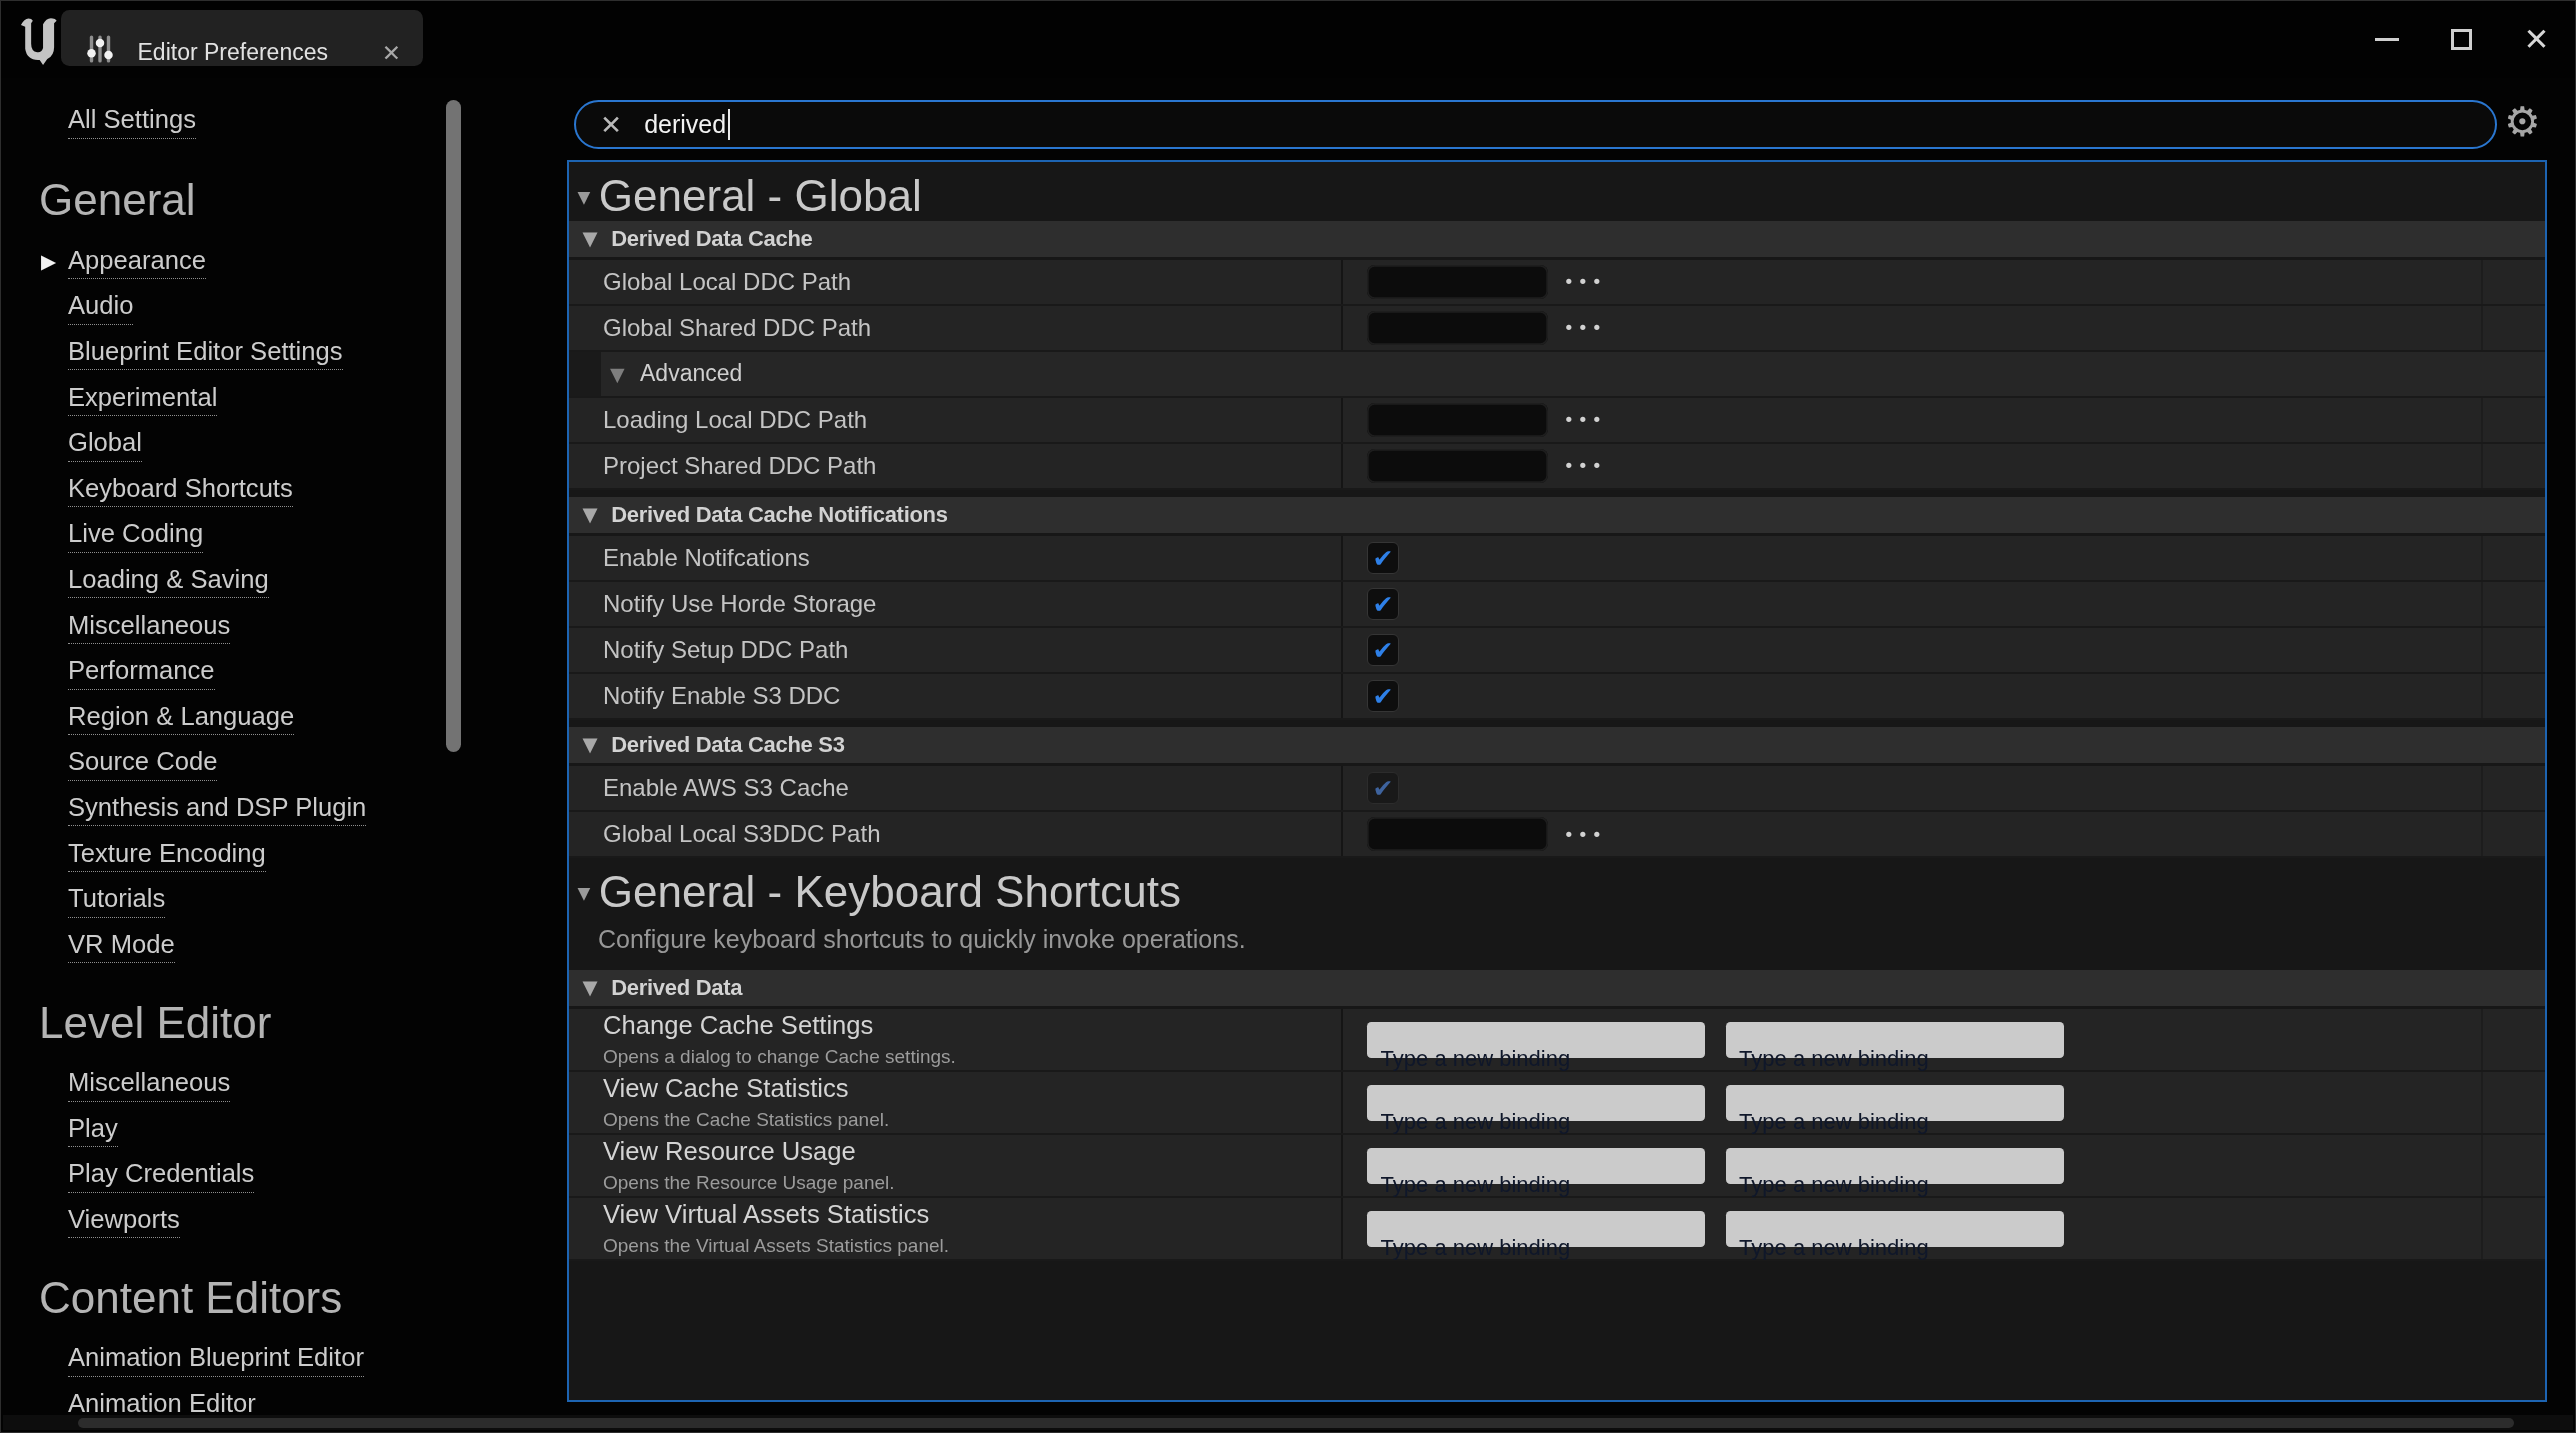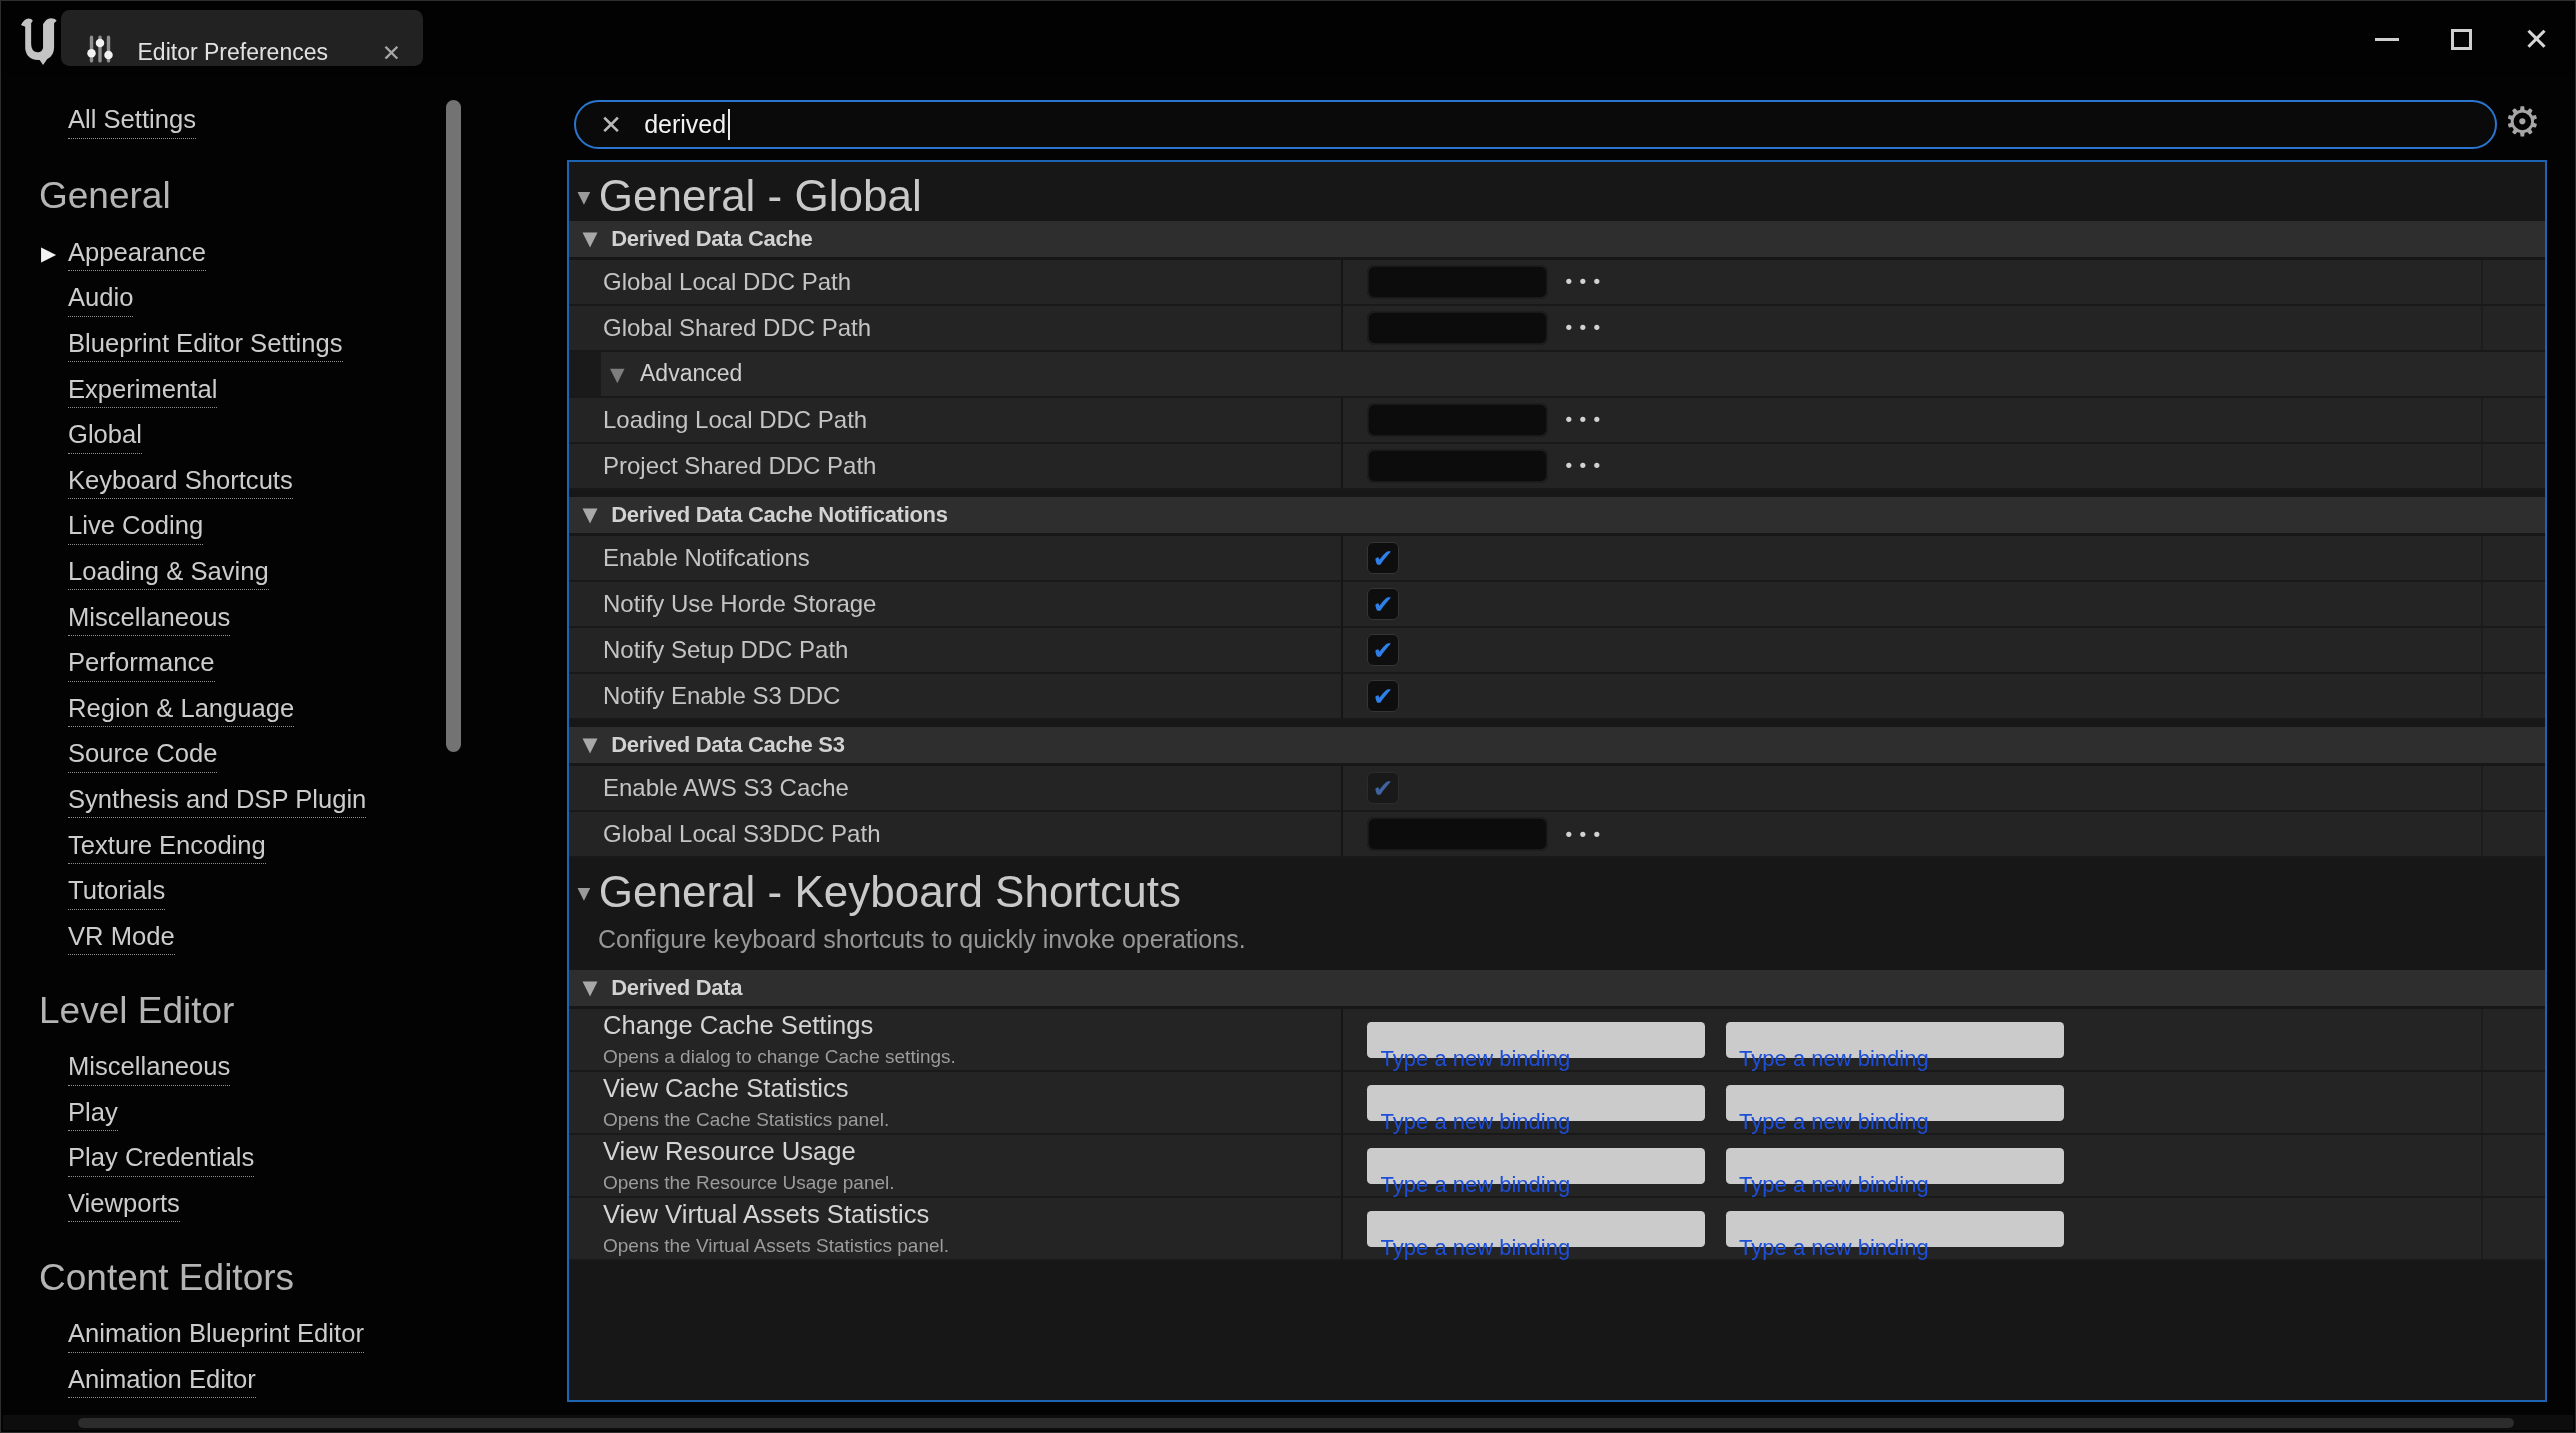--- a/index.html
+++ b/index.html
@@ -21,21 +21,21 @@
   .win-controls{position:absolute;right:12px;top:0;height:77px;display:flex;align-items:center;gap:46px;padding-right:12px;}
   .win-btn{width:29px;height:29px;display:flex;align-items:center;justify-content:center;}
   .min-glyph{width:24px;height:3.4px;background:#cfcfcf;}
   .max-glyph{width:20.5px;height:20.5px;border:3.4px solid #cfcfcf;box-sizing:border-box;}
   .close-glyph{color:#d6d6d6;font-size:31px;font-family:"DejaVu Sans",sans-serif;line-height:1;}
 
   
   .sidebar{position:absolute;top:77px;left:0;width:550px;bottom:20.5px;overflow:hidden;}
   .all-settings-wrap{margin:27px 0 0 67px;}
   .all-settings{display:inline-block;font-size:25.6px;color:#cccccc;border-bottom:1.7px dotted #919191;padding-bottom:4.3px;cursor:pointer;}
-  .cat-label{margin:36px 0 20.5px 38px;font-size:37px;color:#b4b4b4;}
+  .cat-label{margin:36px 0 20.5px 38px;font-size:44px;color:#b4b4b4;}
   .side-item-row{position:relative;margin:0 0 13.6px 67px;height:32px;}
   .side-item{display:inline-block;font-size:25.6px;color:#cccccc;border-bottom:1.7px dotted #8f8f8f;padding-bottom:3.4px;cursor:pointer;white-space:nowrap;}
   .marker{position:absolute;left:-27px;top:4.3px;color:#f2f2f2;font-size:19.6px;font-family:"DejaVu Sans",sans-serif;}
   .sidebar-scrollbar{position:absolute;left:445px;top:22px;width:14.5px;bottom:0;}
   .sidebar-scrollbar .thumb{position:absolute;top:0;left:0;width:14.5px;height:652px;background:#737373;border-radius:7.7px;}
 
   
   .search-field{position:absolute;left:573px;top:99px;width:1923px;height:49px;box-sizing:border-box;
       border:2.6px solid #2a76cf;border-radius:25px;background:#0a0a0a;display:flex;align-items:center;cursor:text;}
   .clear{margin-left:24px;color:#b9b9b9;font-size:26.4px;font-family:"DejaVu Sans",sans-serif;cursor:pointer;}
@@ -70,21 +70,21 @@
       display:flex;align-items:center;justify-content:center;cursor:pointer;}
   .checkbox .check{color:#2e80e8;font-size:25px;font-family:"DejaVu Sans",sans-serif;line-height:1;}
   .checkbox.disabled{background:#191919;border-color:#2c2c2c;cursor:default;}
   .checkbox.disabled .check{color:#3e639e;}
   .subheader-row{position:relative;display:flex;align-items:center;background:#262626;height:44px;border-bottom:2.6px solid #191919;cursor:pointer;}
   .subheader-row::before{content:"";position:absolute;left:0;top:0;bottom:0;width:32px;background:#1a1a1a;}
   .subheader-row .tri{margin-left:41px;color:#7e7e7e;font-size:19px;font-family:"DejaVu Sans",sans-serif;z-index:1;}
   .subheader-row .slabel{margin-left:15.4px;font-size:23px;color:#cfcfcf;}
   .binding-input{width:338px;height:36px;background:#cbcbcb;border-radius:4.3px;display:flex;align-items:center;
       padding-left:13.6px;box-sizing:border-box;margin-right:20.5px;cursor:text;}
-  .binding-input .ph{color:#1d4ed8;font-size:22px;margin-top:38px;}
+  .binding-input .ph{color:#0f172a;font-size:22px;margin-top:38px;}
 
   
   .hscroll{position:absolute;left:1.7px;right:1.7px;bottom:1.7px;height:15.4px;background:#0d0d0d;}
   .hscroll .thumb{position:absolute;left:75px;top:2.6px;height:10.2px;width:2436px;background:#2c2c2c;border-radius:5.1px;}
 </style>
 </head>
 <body>
 
 <div class="window">
 

